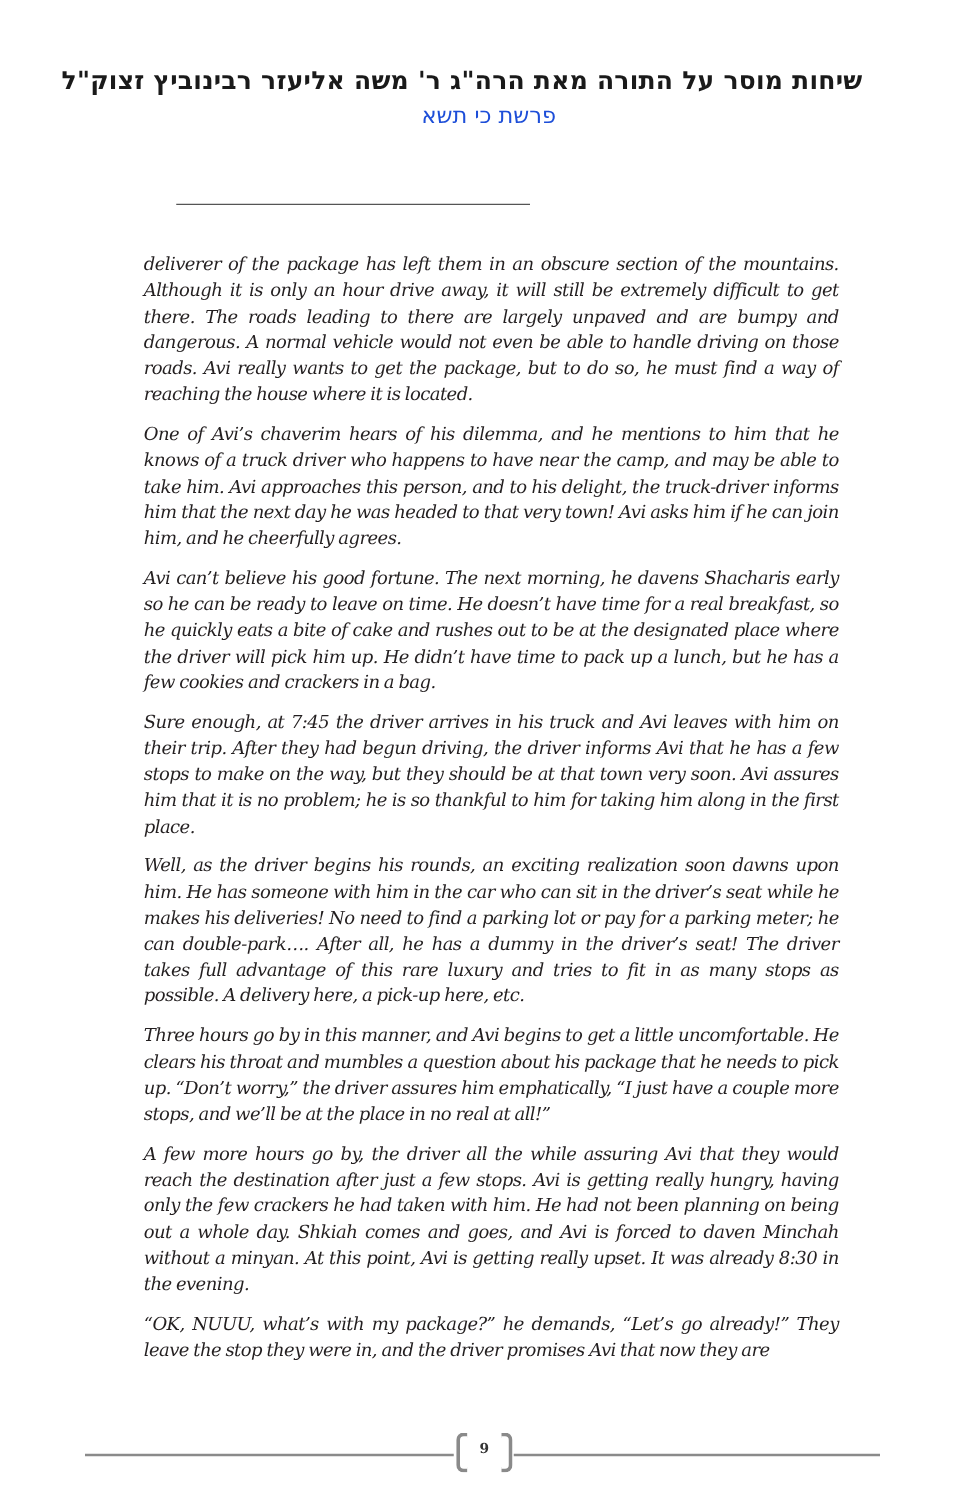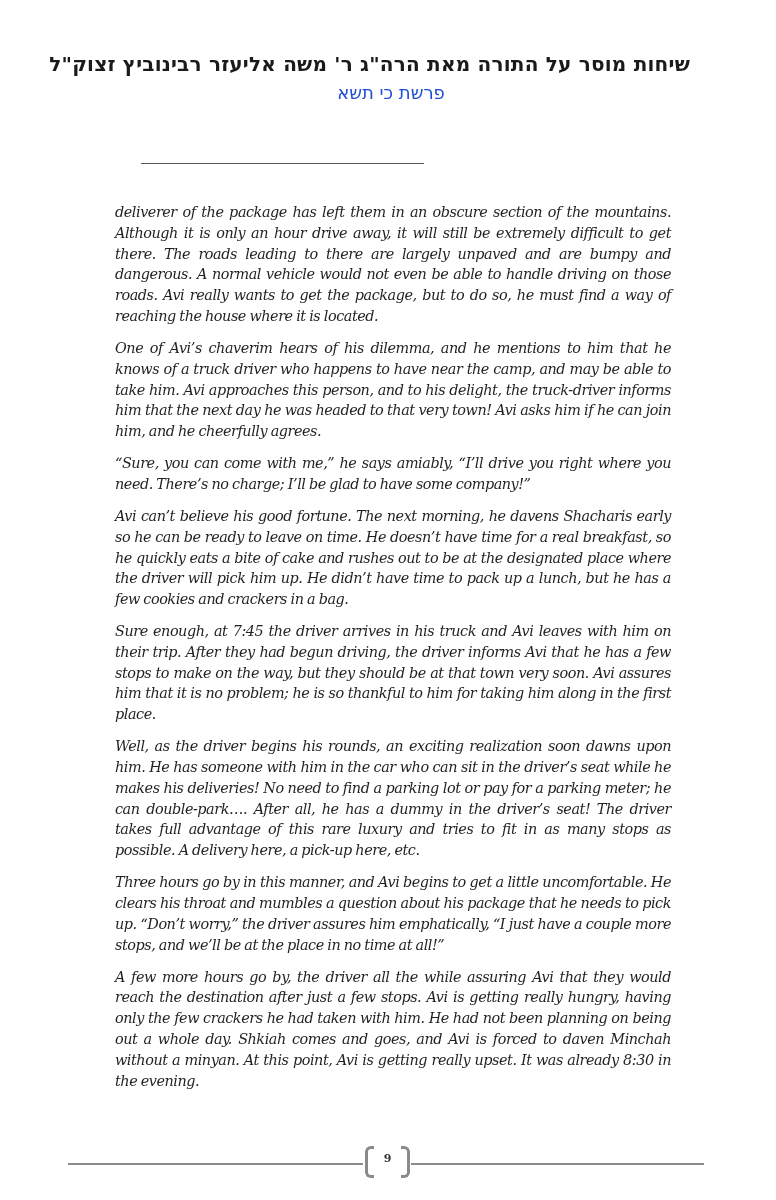--- a/index.html
+++ b/index.html
@@ -46,26 +46,26 @@
 </head>
 <body>
 
 <div class="header-title">שיחות מוסר על התורה מאת הרה"ג ר' משה אליעזר רבינוביץ זצוק"ל</div>
 <div class="header-sub">פרשת כי תשא</div>
 <div class="top-rule"></div>
 
 <div class="body">
   <p>deliverer of the package has left them in an obscure section of the mountains. Although it is only an hour drive away, it will still be extremely difficult to get there. The roads leading to there are largely unpaved and are bumpy and dangerous. A normal vehicle would not even be able to handle driving on those roads. Avi really wants to get the package, but to do so, he must find a way of reaching the house where it is located.</p>
   <p>One of Avi’s chaverim hears of his dilemma, and he mentions to him that he knows of a truck driver who happens to have near the camp, and may be able to take him. Avi approaches this person, and to his delight, the truck-driver informs him that the next day he was headed to that very town! Avi asks him if he can join him, and he cheerfully agrees.</p>
-  <p>“Sure, you can come with me,” he says amiably, “I’ll drive you right where you need. There’s no charge; I’ll be glad to have some company!”</p>
   <p>Avi can’t believe his good fortune. The next morning, he davens Shacharis early so he can be ready to leave on time. He doesn’t have time for a real breakfast, so he quickly eats a bite of cake and rushes out to be at the designated place where the driver will pick him up. He didn’t have time to pack up a lunch, but he has a few cookies and crackers in a bag.</p>
   <p>Sure enough, at 7:45 the driver arrives in his truck and Avi leaves with him on their trip. After they had begun driving, the driver informs Avi that he has a few stops to make on the way, but they should be at that town very soon. Avi assures him that it is no problem; he is so thankful to him for taking him along in the first place.</p>
   <p>Well, as the driver begins his rounds, an exciting realization soon dawns upon him. He has someone with him in the car who can sit in the driver’s seat while he makes his deliveries! No need to find a parking lot or pay for a parking meter; he can double-park…. After all, he has a dummy in the driver’s seat! The driver takes full advantage of this rare luxury and tries to fit in as many stops as possible. A delivery here, a pick-up here, etc.</p>
-  <p>Three hours go by in this manner, and Avi begins to get a little uncomfortable. He clears his throat and mumbles a question about his package that he needs to pick up. “Don’t worry,” the driver assures him emphatically, “I just have a couple more stops, and we’ll be at the place in no time at all!”</p>
+  <p>Three hours go by in this manner, and Avi begins to get a little uncomfortable. He clears his throat and mumbles a question about his package that he needs to pick up. “Don’t worry,” the driver assures him emphatically, “I just have a couple more stops, and we’ll be at the place in no real at all!”</p>
   <p>A few more hours go by, the driver all the while assuring Avi that they would reach the destination after just a few stops. Avi is getting really hungry, having only the few crackers he had taken with him. He had not been planning on being out a whole day. Shkiah comes and goes, and Avi is forced to daven Minchah without a minyan. At this point, Avi is getting really upset. It was already 8:30 in the evening.</p>
+  <p>“OK, NUUU, what’s with my package?” he demands, “Let’s go already!” They leave the stop they were in, and the driver promises Avi that now they are</p>
 </div>
 
 <div class="footer">
   <div class="line-left"></div>
   <div class="bracket left"></div>
   <div class="page-num">9</div>
   <div class="bracket right"></div>
   <div class="line-right"></div>
 </div>
 

